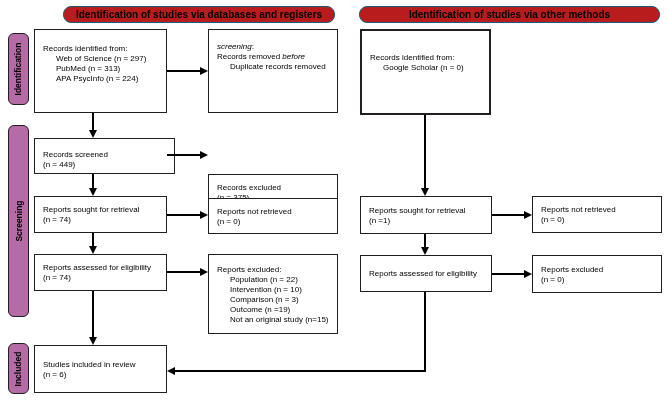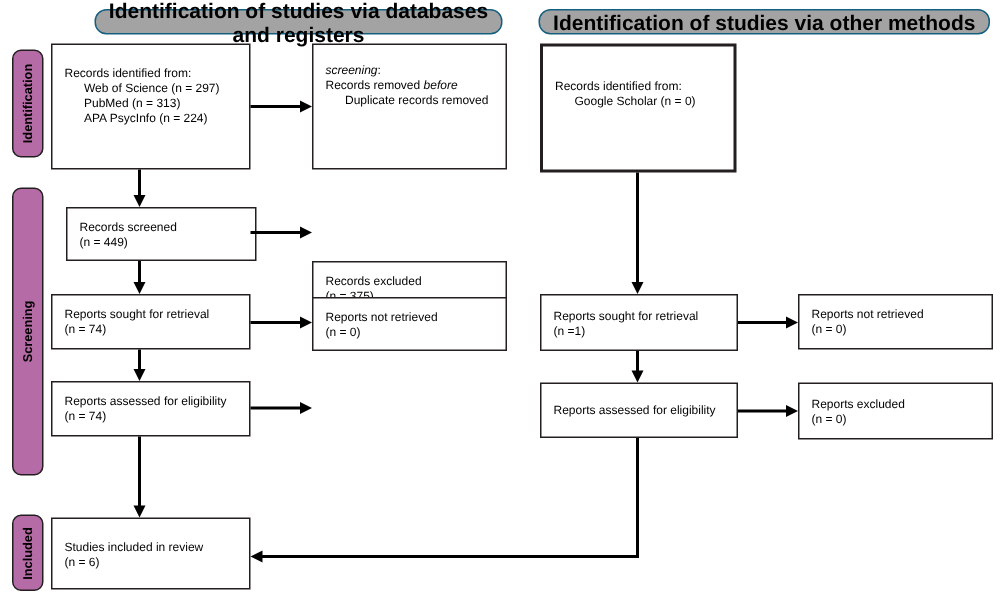--- a/index.html
+++ b/index.html
@@ -1,23 +1,23 @@
 <!DOCTYPE html>
 <html><head>
 <meta charset="utf-8">
 <style>
   html,body{margin:0;padding:0;background:#fff;}
   .canvas{
     position:relative;width:668px;height:401px;background:#ffffff;
     font-family:"Liberation Sans", sans-serif;color:#000;overflow:hidden;
   }
   .banner{
-    position:absolute;background:#a3a3a3;border:1px solid #16607f;border-radius:8px;
+    position:absolute;background:#b91c1c;border:1px solid #16607f;border-radius:8px;
     display:flex;align-items:center;justify-content:center;
-    font-size:14px;font-weight:bold;color:#000;box-sizing:border-box;text-align:center;
+    font-size:10px;font-weight:bold;color:#000;box-sizing:border-box;text-align:center;
   }
   .side-label{
     position:absolute;background:#B56BA5;border:1.6px solid #231F20;border-radius:6px;
     display:flex;align-items:center;justify-content:center;box-sizing:border-box;
   }
   .side-label span{
     transform:rotate(-90deg);white-space:nowrap;font-size:8.5px;font-weight:bold;color:#000;
   }
   .box{
     position:absolute;background:#fff;border:1.6px solid #231F20;box-sizing:border-box;
@@ -66,21 +66,21 @@
     <div><span>Records removed </span><span class="it">before</span></div>
     <div class="indent">Duplicate records removed</div>
   </div>
 
   <div class="box vcenter thick" style="left:360px;top:29px;width:131px;height:86px;">
     <div>Records identified from:</div>
     <div class="indent">Google Scholar (n = 0)</div>
     <div style="height:20px;"></div>
   </div>
 
-  <div class="box vcenter" style="left:44px;top:138px;width:127px;height:36px;">
+  <div class="box vcenter" style="left:34px;top:138px;width:141px;height:36px;justify-content:flex-end;">
     <div>Records screened</div>
     <div>(n = 449)</div>
   </div>
   <div class="box vcenter" style="left:208px;top:138px;width:130px;height:36px;margin-top:36px;">
     <div>Records excluded</div>
     <div>(n = 375)</div>
   </div>
 
   <div class="box vcenter" style="left:34px;top:196px;width:133px;height:37px;">
     <div>Reports sought for retrieval</div>
@@ -95,20 +95,28 @@
     <div>(n =1)</div>
   </div>
   <div class="box vcenter" style="left:532px;top:196px;width:130px;height:37px;">
     <div>Reports not retrieved</div>
     <div>(n = 0)</div>
   </div>
 
   <div class="box vcenter" style="left:34px;top:254px;width:133px;height:37px;">
     <div>Reports assessed for eligibility</div>
     <div>(n = 74)</div>
+  </div>
+  <div class="box vcenter" style="left:208px;top:254px;width:130px;height:80px;">
+    <div>Reports excluded:</div>
+    <div class="indent">Population (n = 22)</div>
+    <div class="indent">Intervention (n = 10)</div>
+    <div class="indent">Comparison (n = 3)</div>
+    <div class="indent">Outcome (n =19)</div>
+    <div class="indent">Not an original study (n=15)</div>
   </div>
   <div class="box vcenter" style="left:360px;top:255px;width:132px;height:37px;">
     <div>Reports assessed for eligibility</div>
   </div>
   <div class="box vcenter" style="left:532px;top:255px;width:130px;height:38px;">
     <div>Reports excluded</div>
     <div>(n = 0)</div>
   </div>
 
   <div class="box vcenter" style="left:34px;top:345px;width:133px;height:48px;">

